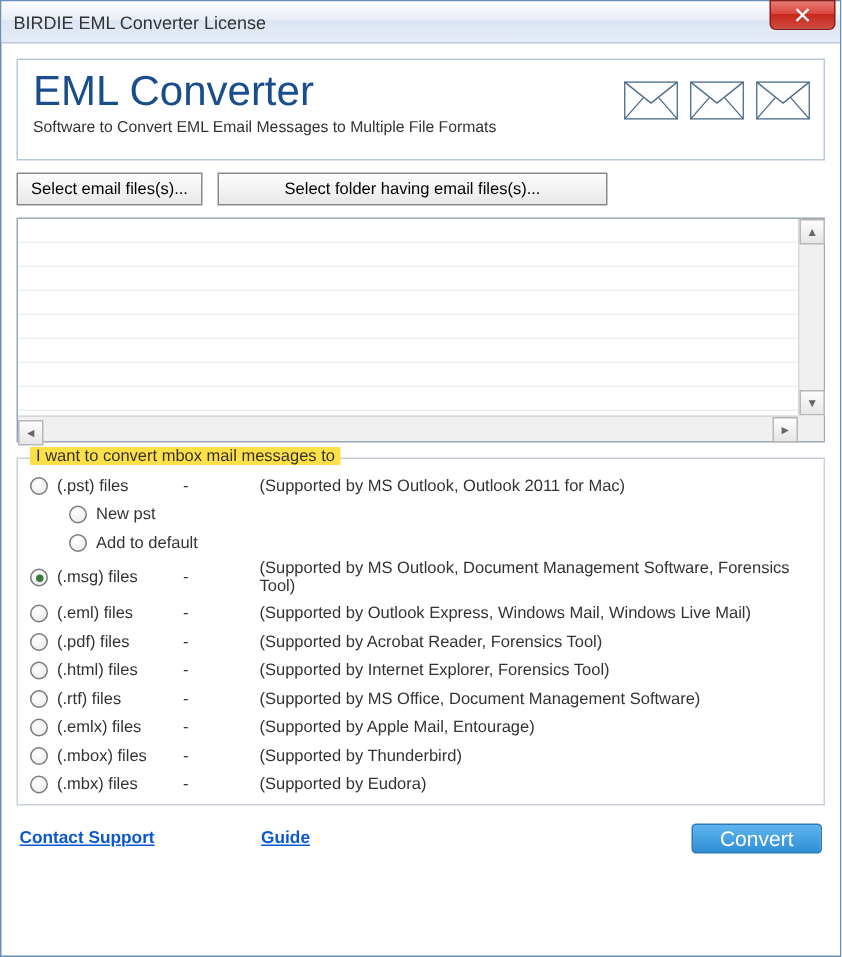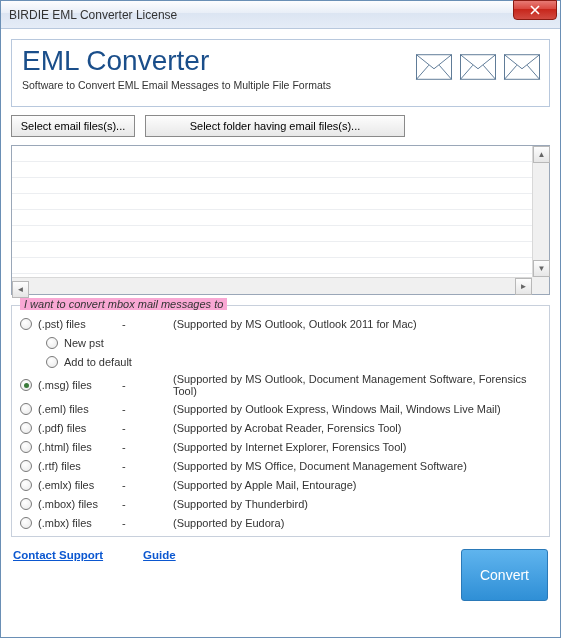--- a/index.html
+++ b/index.html
@@ -149,25 +149,24 @@
 .group {
   border: 1px solid #c8d0dc;
   padding: 8px 8px 4px 8px;
   position: relative;
   margin-bottom: 8px;
 }
 .group-label {
   position: absolute;
   top: -8px;
   left: 8px;
-  background: #f9a8d4;
+  background: #fde047;
   padding: 0 4px;
   font-size: 11px;
   color: #333;
-  font-style: italic;
 }
 .opt-row {
   display: flex;
   align-items: center;
   font-size: 11px;
   color: #333;
   padding: 2px 0;
   min-height: 19px;
 }
 .radio {
@@ -186,38 +185,39 @@
   width: 5px; height: 5px;
   background: #3a7a3a;
   border-radius: 50%;
 }
 .col-label { width: 84px; flex-shrink:0; }
 .col-dash { width: 30px; flex-shrink:0; text-align:left; }
 .col-desc { flex: 1; margin-left: 21px; }
 .sub-indent { padding-left: 26px; }
 .footer {
   display: flex;
-  align-items: flex-start;
+  align-items: center;
   padding: 4px 2px 2px 2px;
+  gap: 31px;
 }
 .link {
   color: #0b57d0;
   font-size: 11.5px;
   font-weight: bold;
   text-decoration: underline;
   cursor: pointer;
   margin-right: 40px;
 }
 .convert-btn {
   margin-left: auto;
   background: linear-gradient(to bottom, #5fb4ee, #2f8fd6);
   border: 1px solid #2a79b8;
   color: #fff;
   font-size: 14px;
-  padding: 17px 18px;
+  padding: 1px 18px;
   border-radius: 3px;
   cursor: pointer;
   font-family: inherit;
 }
 </style>
 </head>
 <body>
 
 <div class="window">
   <div class="titlebar">

